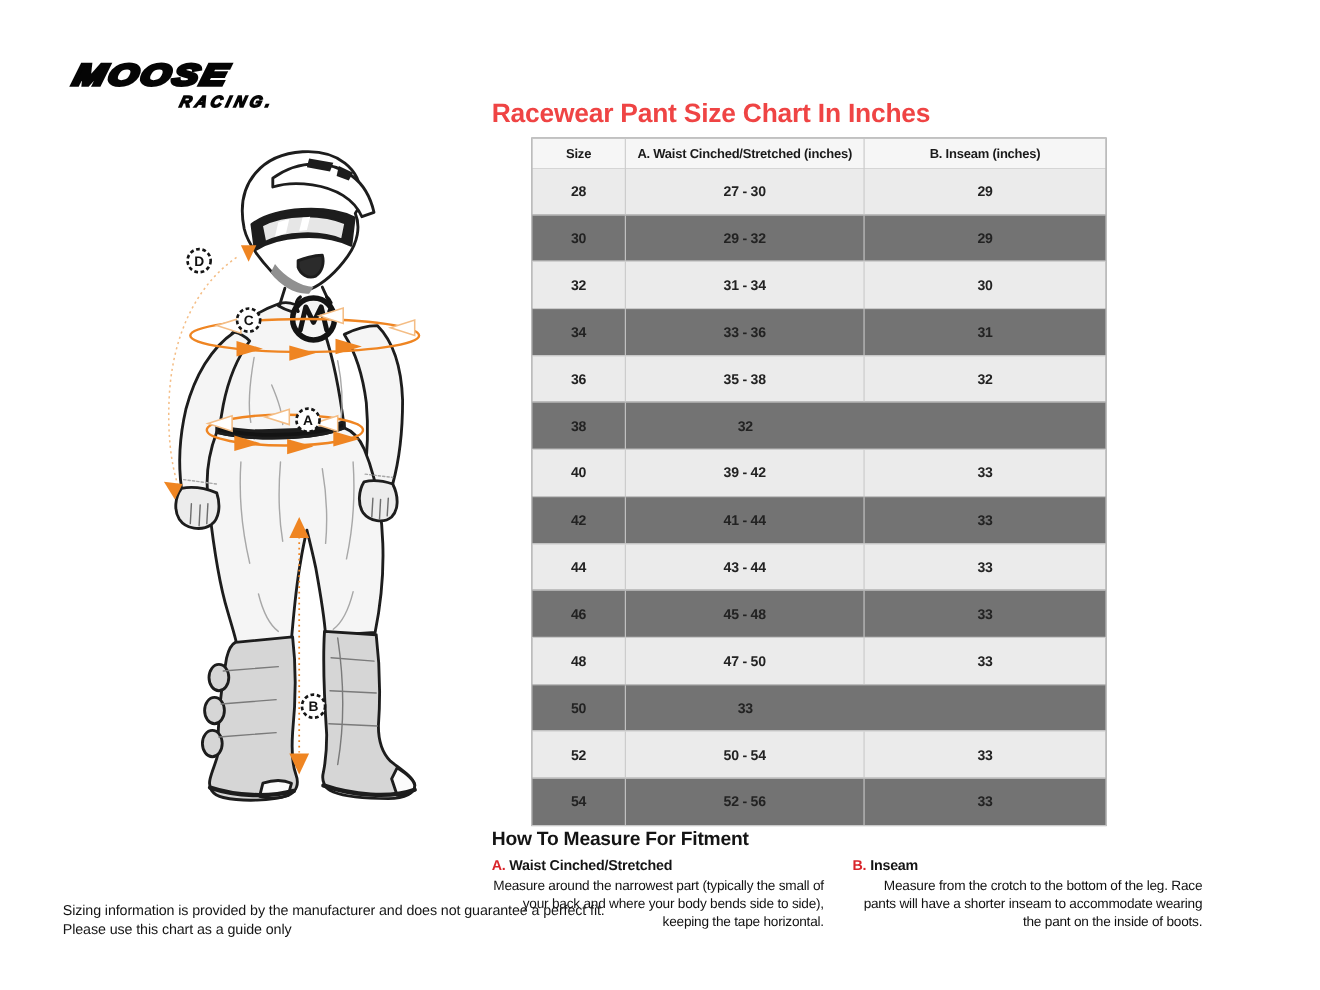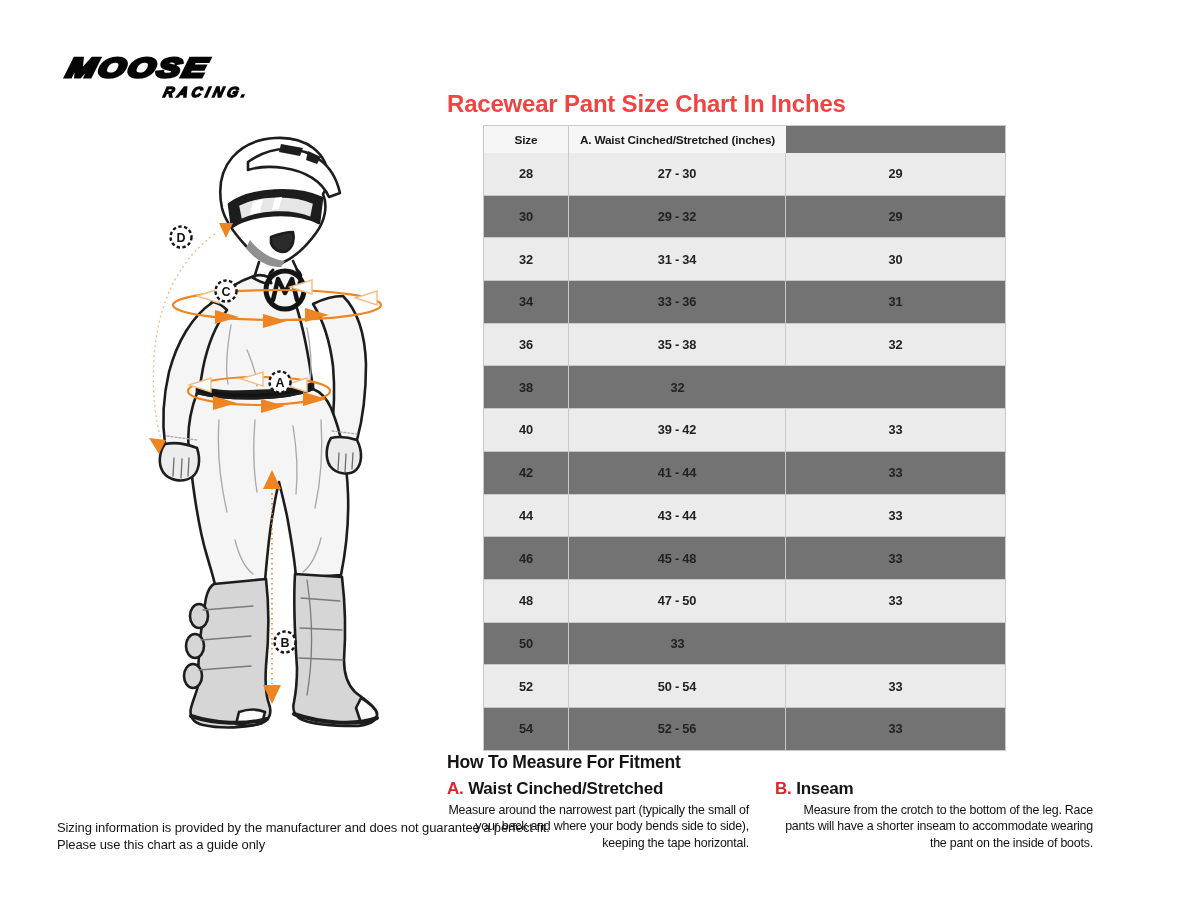--- a/index.html
+++ b/index.html
@@ -30,21 +30,21 @@
   .th:last-child,.td:last-child{border-right:none;}
   .thead .th{height:27px;background:var(--header-bg);font-size:11.8px;font-weight:bold;color:#1a1a1a;}
   .td{height:41.7px;font-size:12.8px;font-weight:bold;color:#222;}
   .tr.alt{background:var(--row-alt);}
 
   
   .howto-title{position:absolute;left:447px;top:752px;font-size:17.5px;font-weight:bold;letter-spacing:-0.2px;color:#141414;}
   .measure-col{position:absolute;top:779px;}
   .measure-col.a{left:447px;width:302px;}
   .measure-col.b{left:775px;width:318px;}
-  .measure-label{font-size:17px;font-weight:bold;letter-spacing:-0.2px;color:#141414;}
+  .measure-label{font-size:13px;font-weight:bold;letter-spacing:-0.2px;color:#141414;}
   .measure-label .letter{color:var(--accent-red);}
   .measure-text{margin-top:3px;font-size:12.4px;line-height:1.32;letter-spacing:-0.2px;color:#111;text-align:right;}
 
   
   .disclaimer{position:absolute;left:57px;top:819px;font-size:13px;line-height:1.32;letter-spacing:-0.1px;color:#151515;}
 
   
   .o-fill{fill:var(--accent-orange);}
   .o-stroke{stroke:var(--accent-orange);}
   .o-light{stroke:var(--accent-orange-light);}
@@ -199,20 +199,21 @@
       </g>
     </g>
   </svg>
 
   <div class="chart-title">Racewear Pant Size Chart In Inches</div>
 
   <div class="size-table">
     <div class="tr thead">
         <div class="th">Size</div>
         <div class="th">A. Waist Cinched/Stretched (inches)</div>
+        <div class="th">B. Inseam (inches)</div>
       </div>
     <div>
         <div class="tr alt">
           <div class="td">28</div>
           <div class="td">27 - 30</div>
           <div class="td">29</div>
         </div>
         <div class="tr">
           <div class="td">30</div>
           <div class="td">29 - 32</div>

